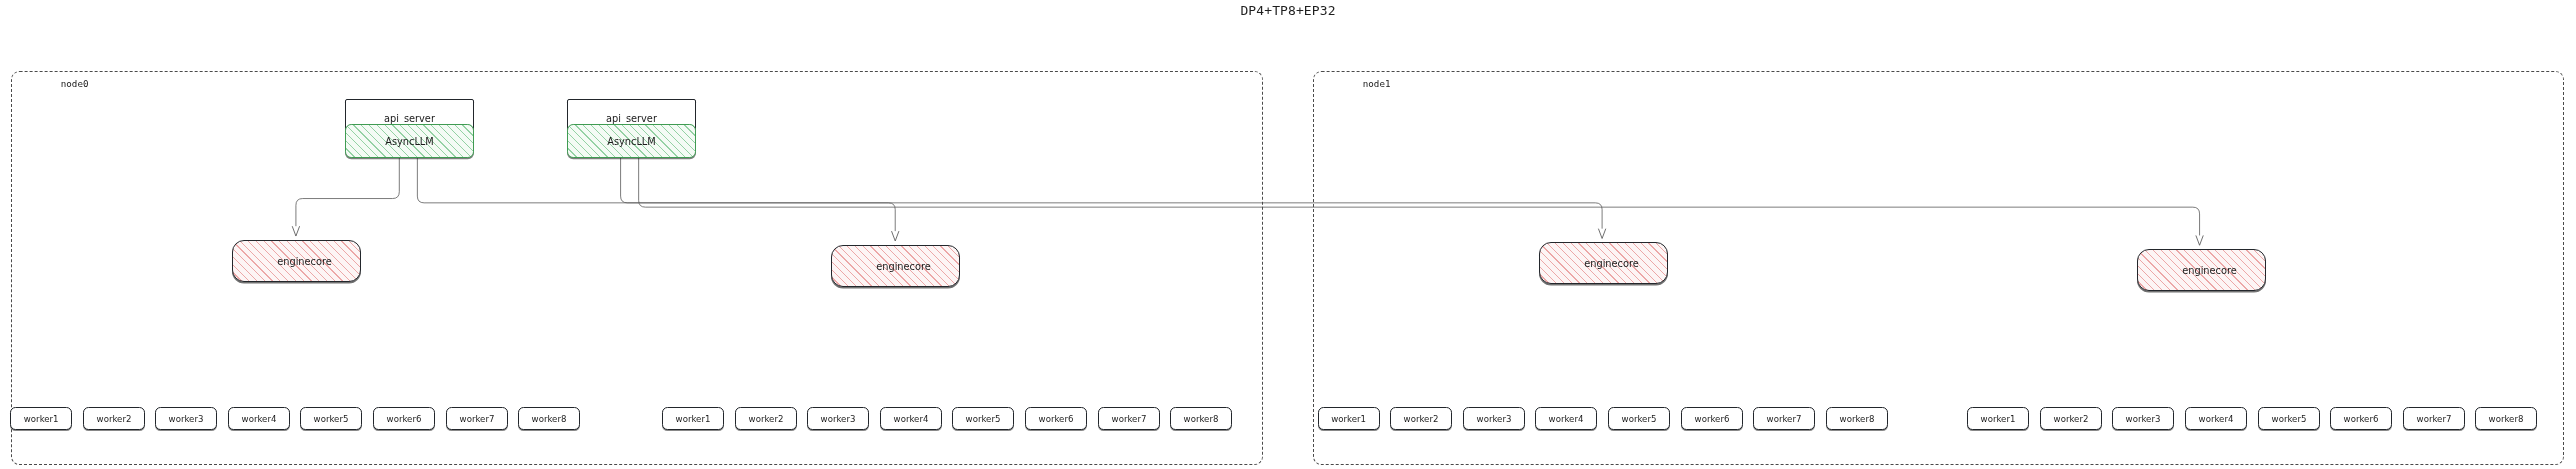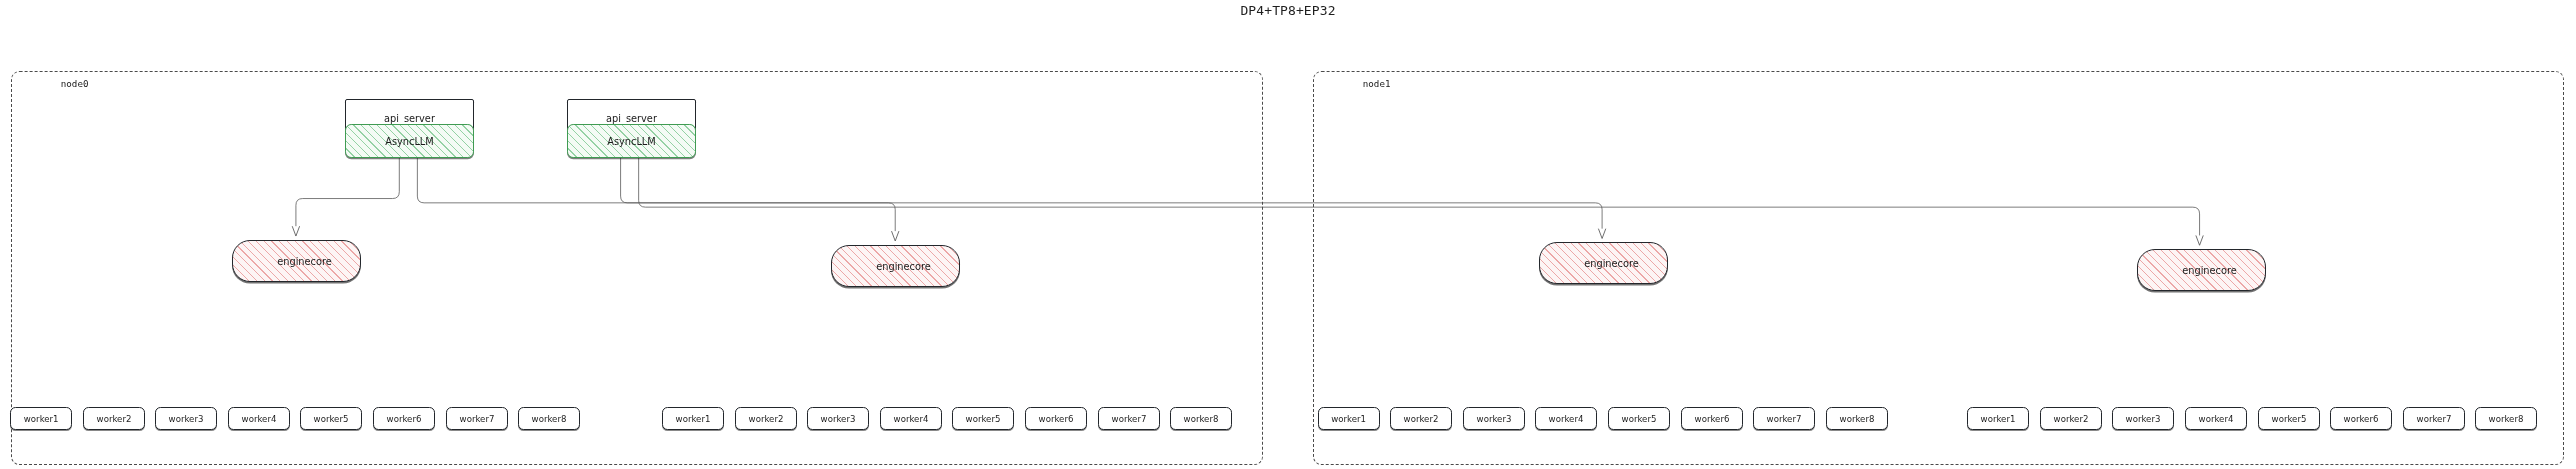--- a/index.html
+++ b/index.html
@@ -88,21 +88,21 @@
       rgba(70,175,98,0.55) 0.9px,
       rgba(0,0,0,0) 0.9px,
       rgba(0,0,0,0) 5.5px
     );
     box-shadow: 0 1.2px 0 rgba(20,20,20,0.55);
   }
 
   
   .box-engine {
     border: 1px solid #23272c;
-    border-radius: 18px;
+    border-radius: 12px;
     font-size: 9.8px;
     background-color: #fdf5f5;
     background-image: repeating-linear-gradient(
       45deg,
       rgba(226,120,120,0.62) 0px,
       rgba(226,120,120,0.62) 0.9px,
       rgba(0,0,0,0) 0.9px,
       rgba(0,0,0,0) 5.5px
     );
     box-shadow: 0 1.5px 0 rgba(20,20,20,0.6);

